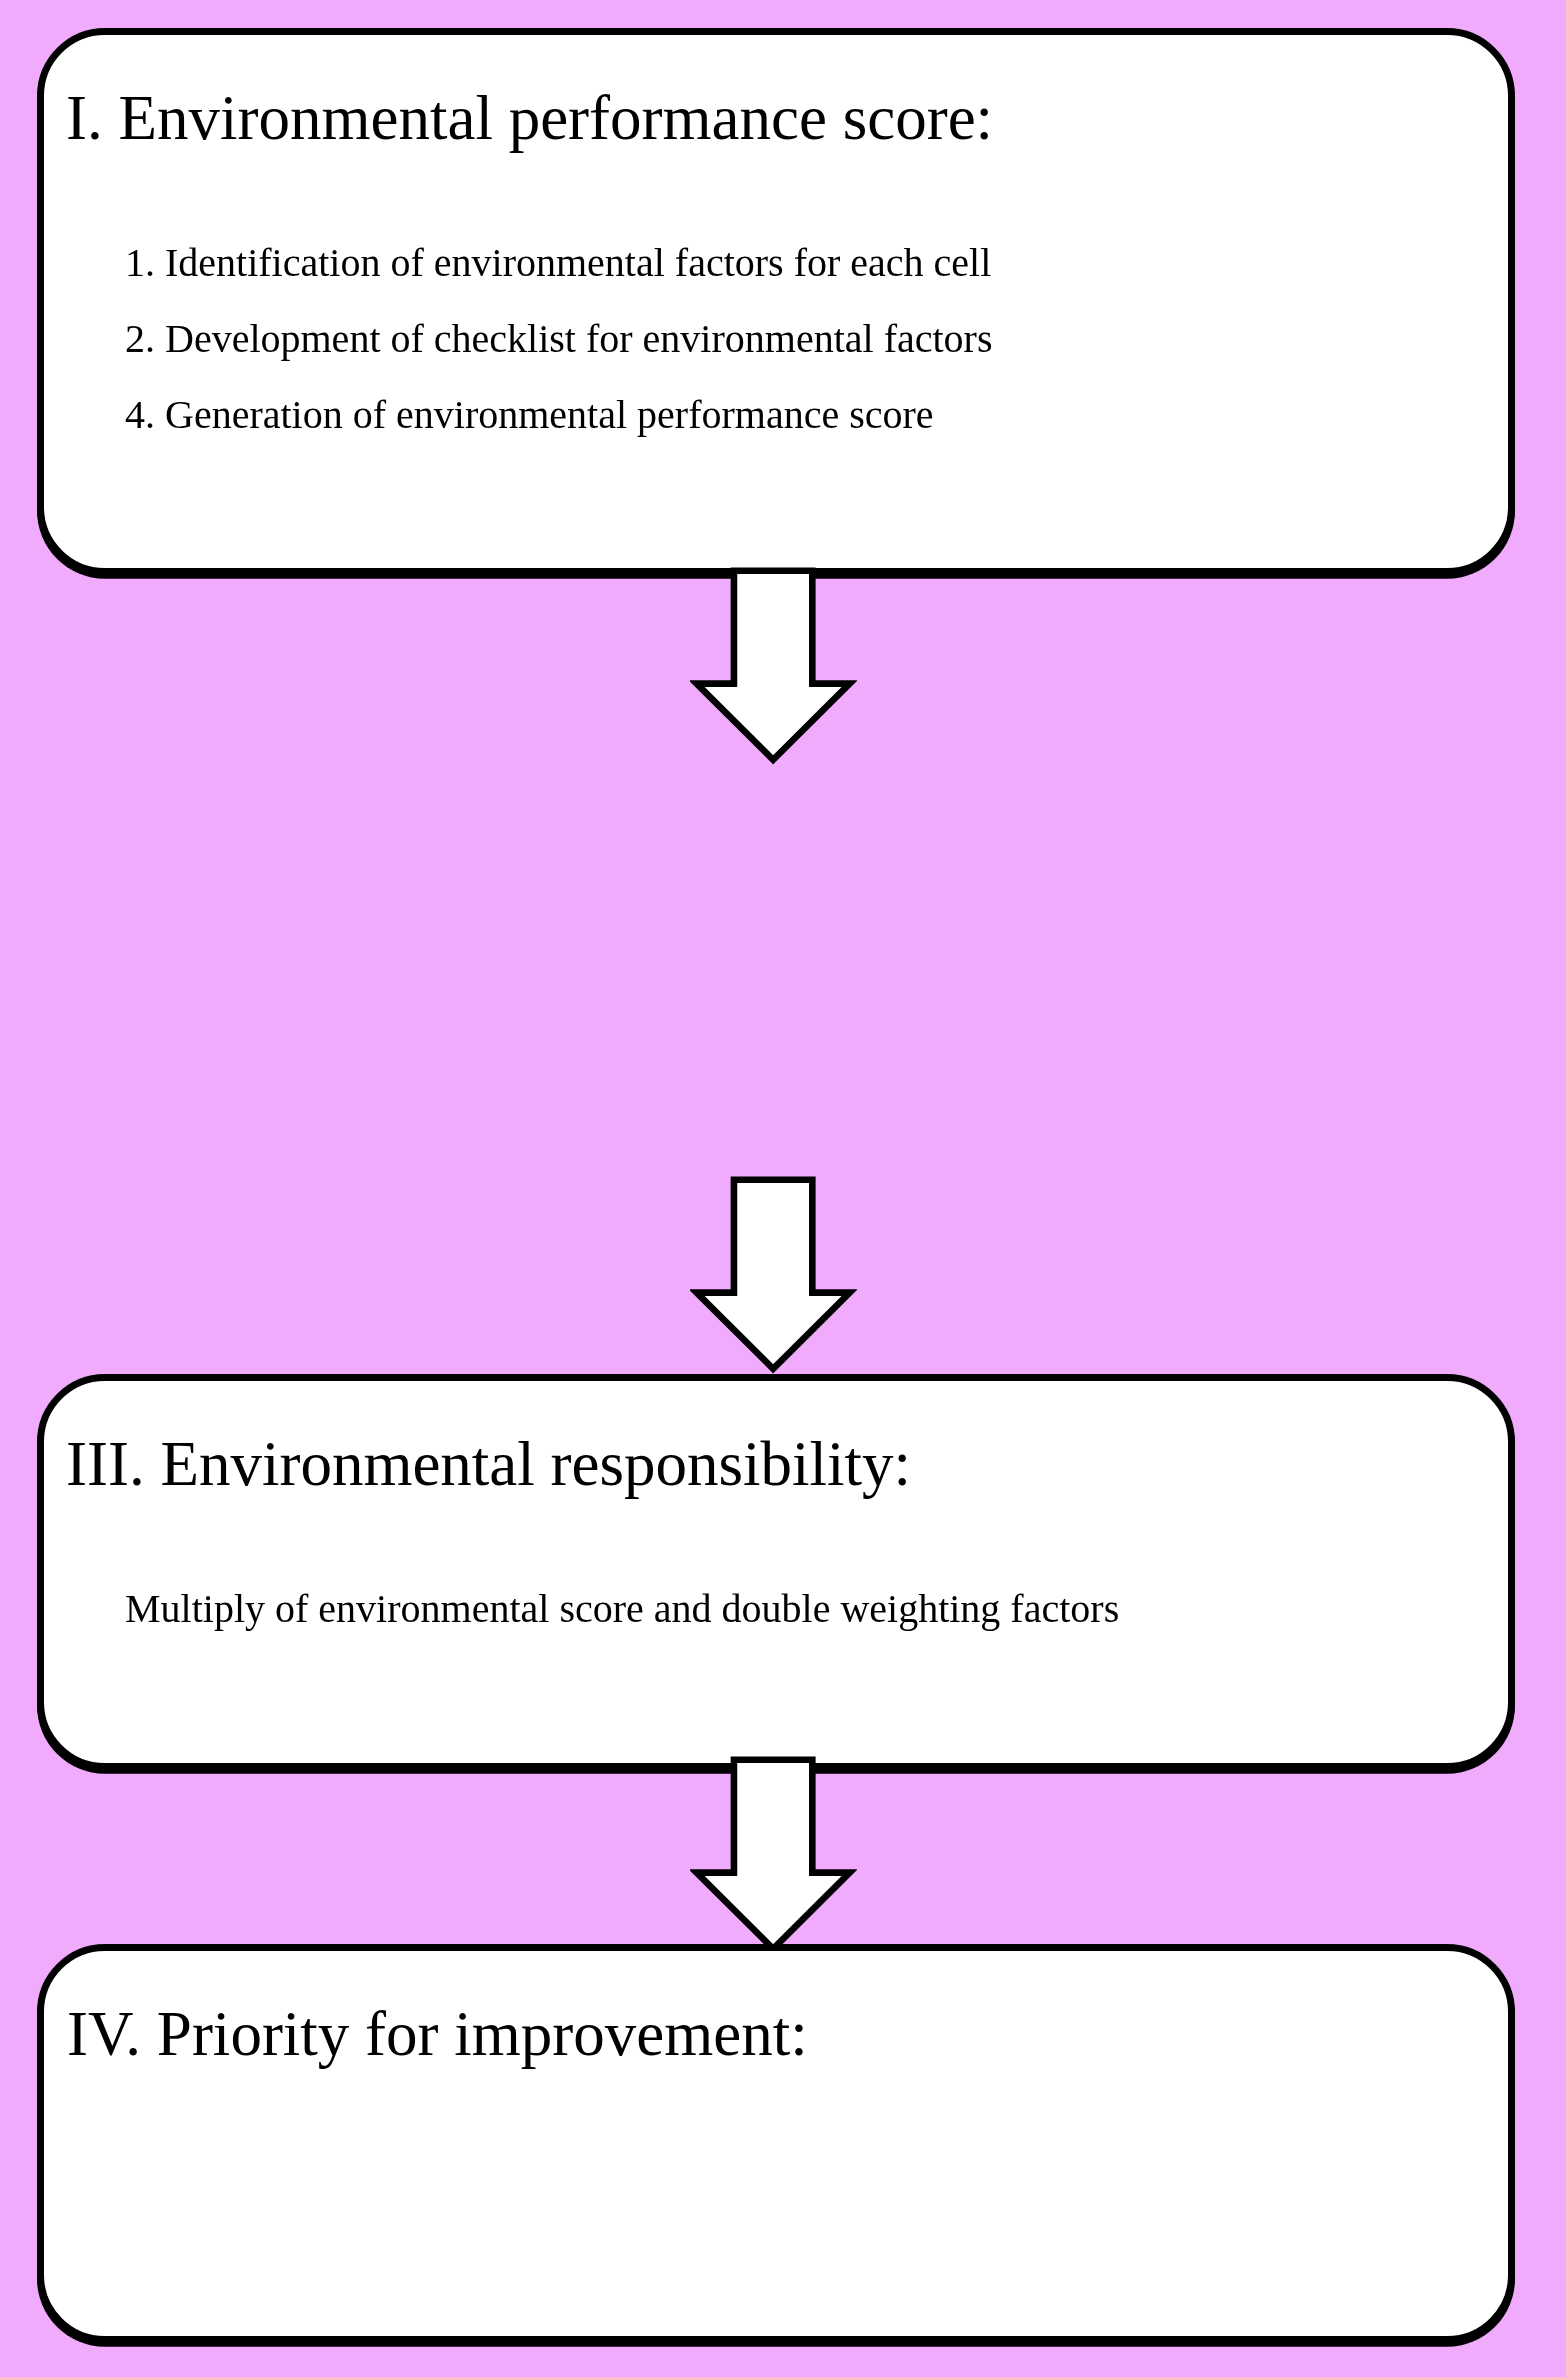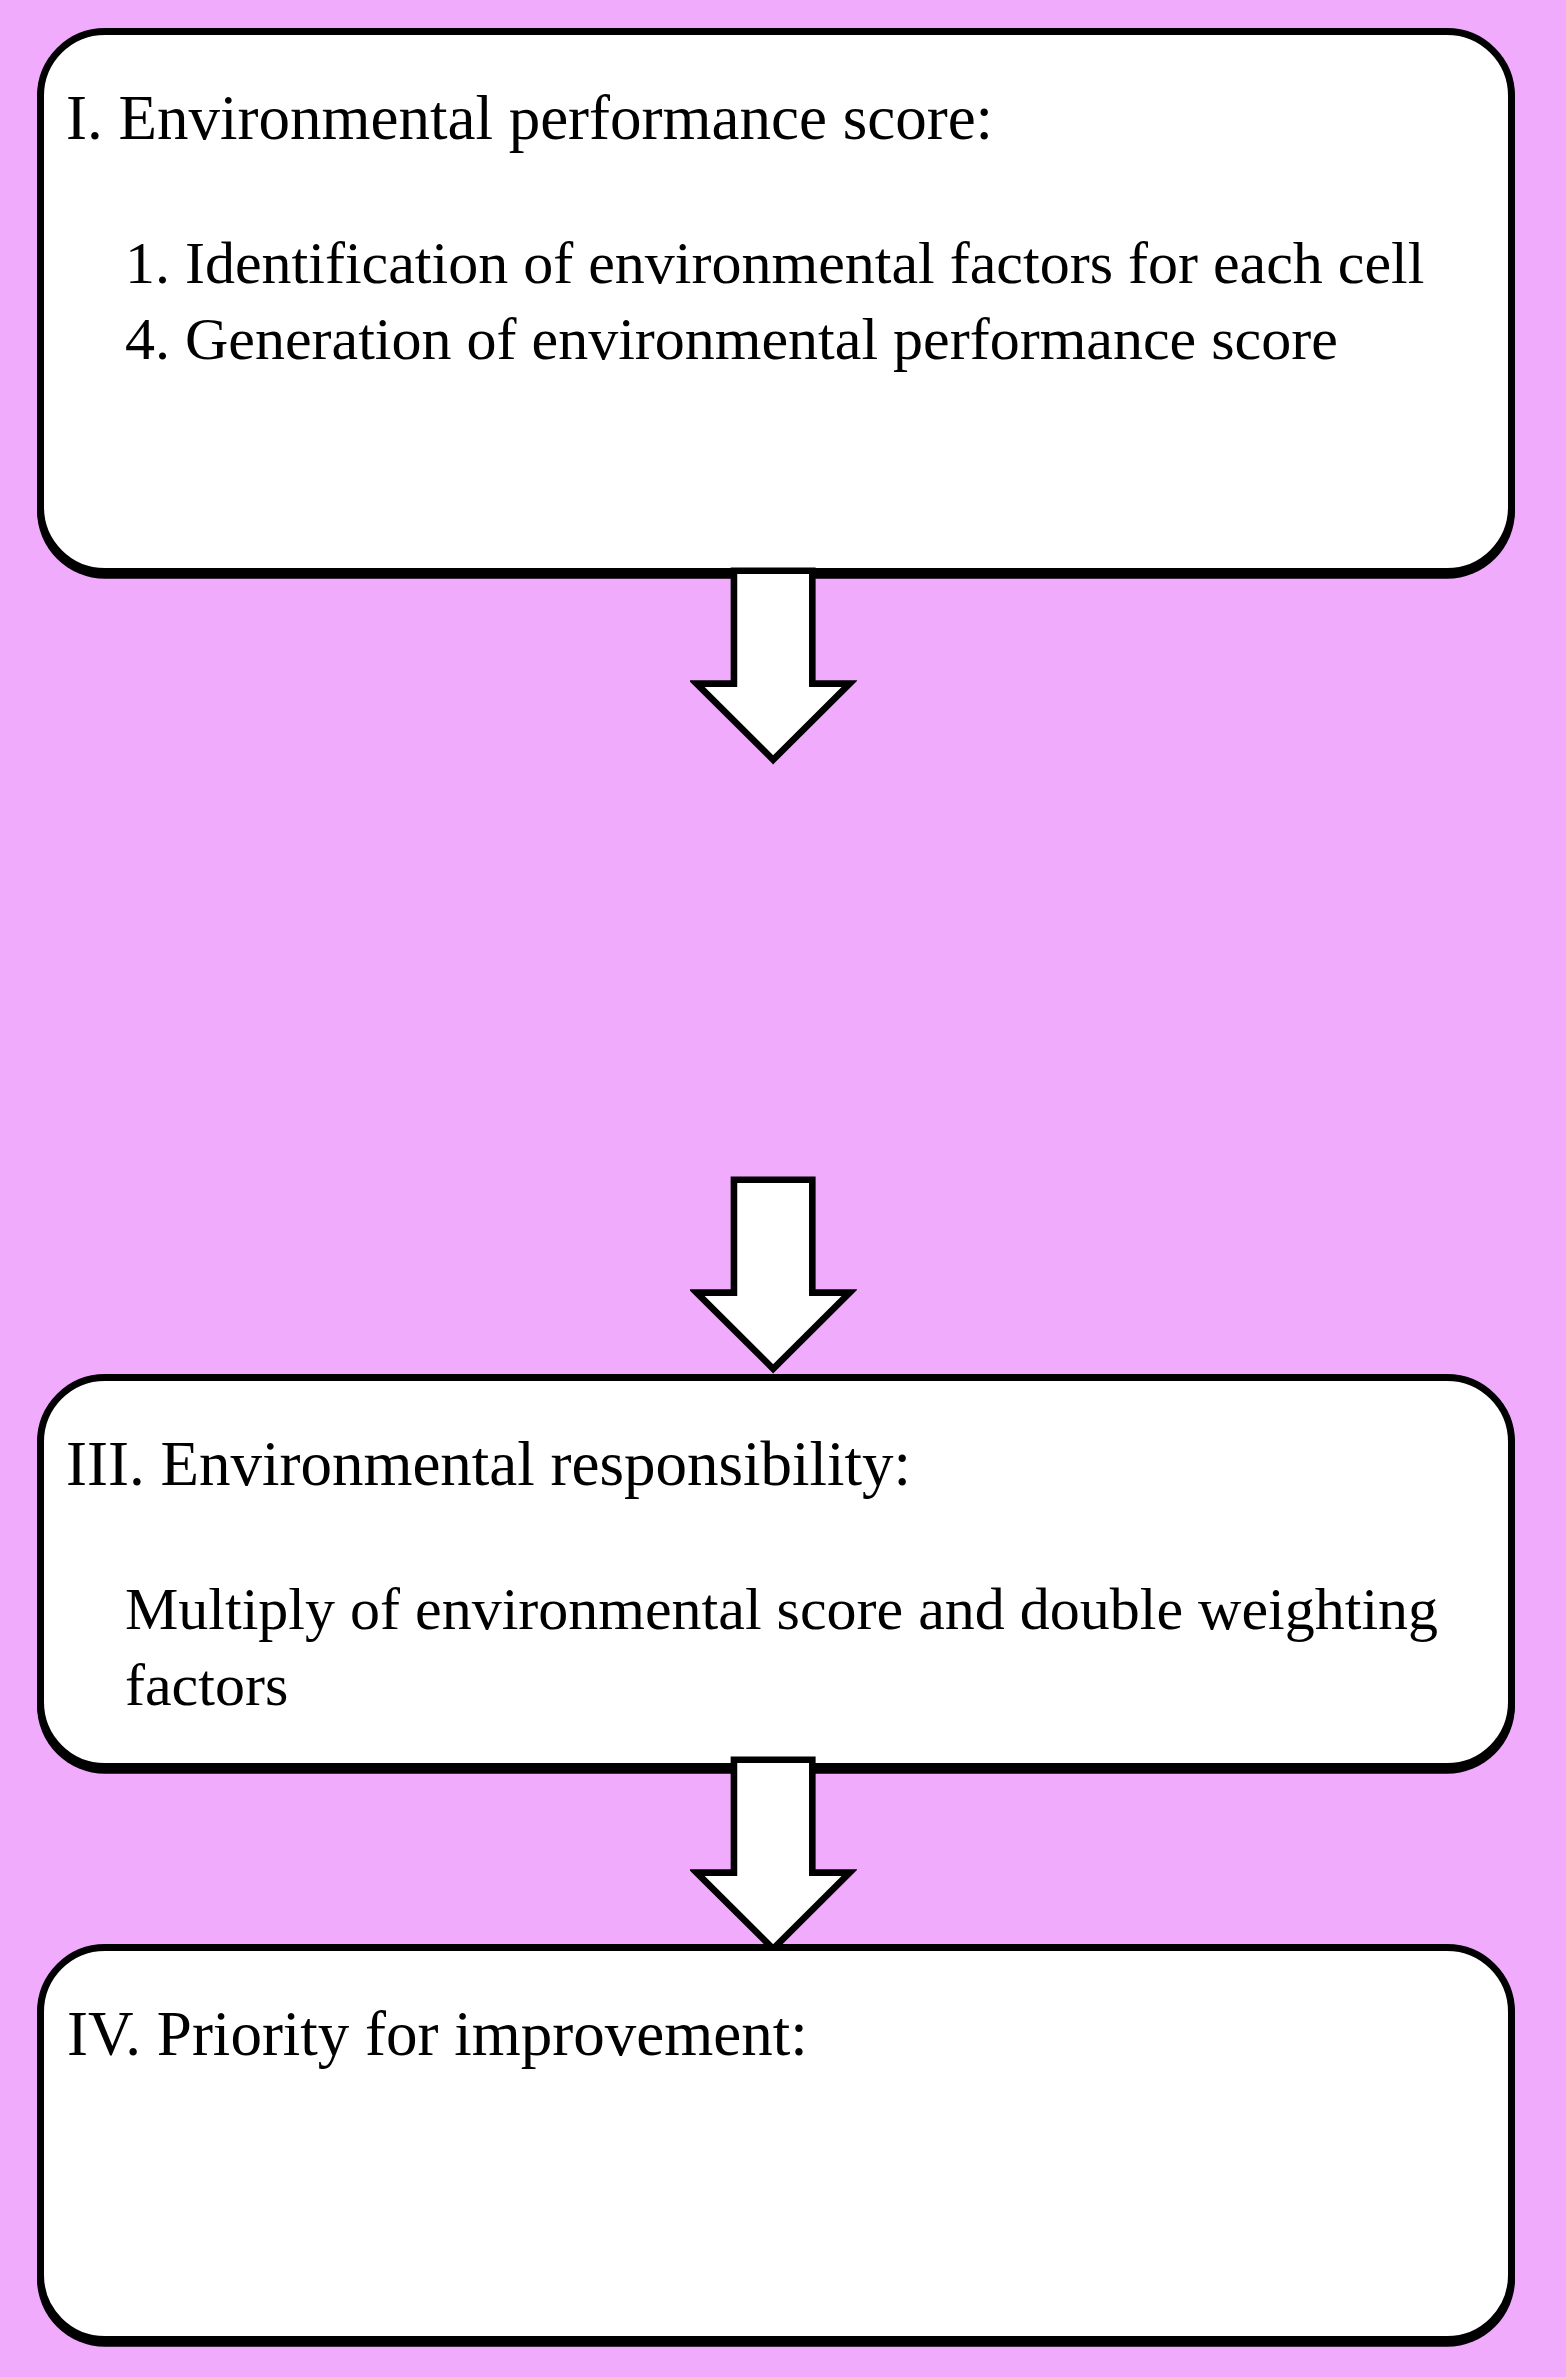--- a/index.html
+++ b/index.html
@@ -23,21 +23,21 @@
     padding:48px 22px 0 22px;
   }
   .pbox .box-title{
     font-size:63px;
     line-height:70px;
     white-space:nowrap;
     margin:0 0 72px 0;
   }
   .pbox .box-items{
     padding-left:59px;
-    font-size:60px;
+    font-size:40px;
     line-height:76px;
   }
   .pbox .box-item{margin:0;}
   .wrap-par{max-width:1329px;}
   #box-1{top:28px;height:547px;}
   #box-2{top:762px;height:421px;}
   #box-3{top:1374px;height:396px;}
   #box-4{top:1944px;height:399px;padding-left:23px;}
   .flow-arrow{
     position:absolute;
@@ -50,20 +50,21 @@
 </style>
 </head>
 <body>
 
 <div class="stage">
 
   <div class="pbox" id="box-1">
     <div class="box-title">I. Environmental performance score:</div>
     <div class="box-items">
       <div class="box-item">1. Identification of environmental factors for each cell</div>
+      <div class="box-item">2. Development of checklist for environmental factors</div>
       <div class="box-item">4. Generation of environmental performance score</div>
     </div>
   </div>
 
   <svg class="flow-arrow" id="arrow-1" viewBox="0 0 228 270" aria-hidden="true">
     <path d="M60 5 L60 159 L9 159 L113.5 263 L218 159 L167 159 L167 5 Z" fill="#ffffff" stroke="#000000" stroke-width="9" stroke-miterlimit="10"></path>
   </svg>
 
 
   <svg class="flow-arrow" id="arrow-2" viewBox="0 0 228 270" aria-hidden="true">

